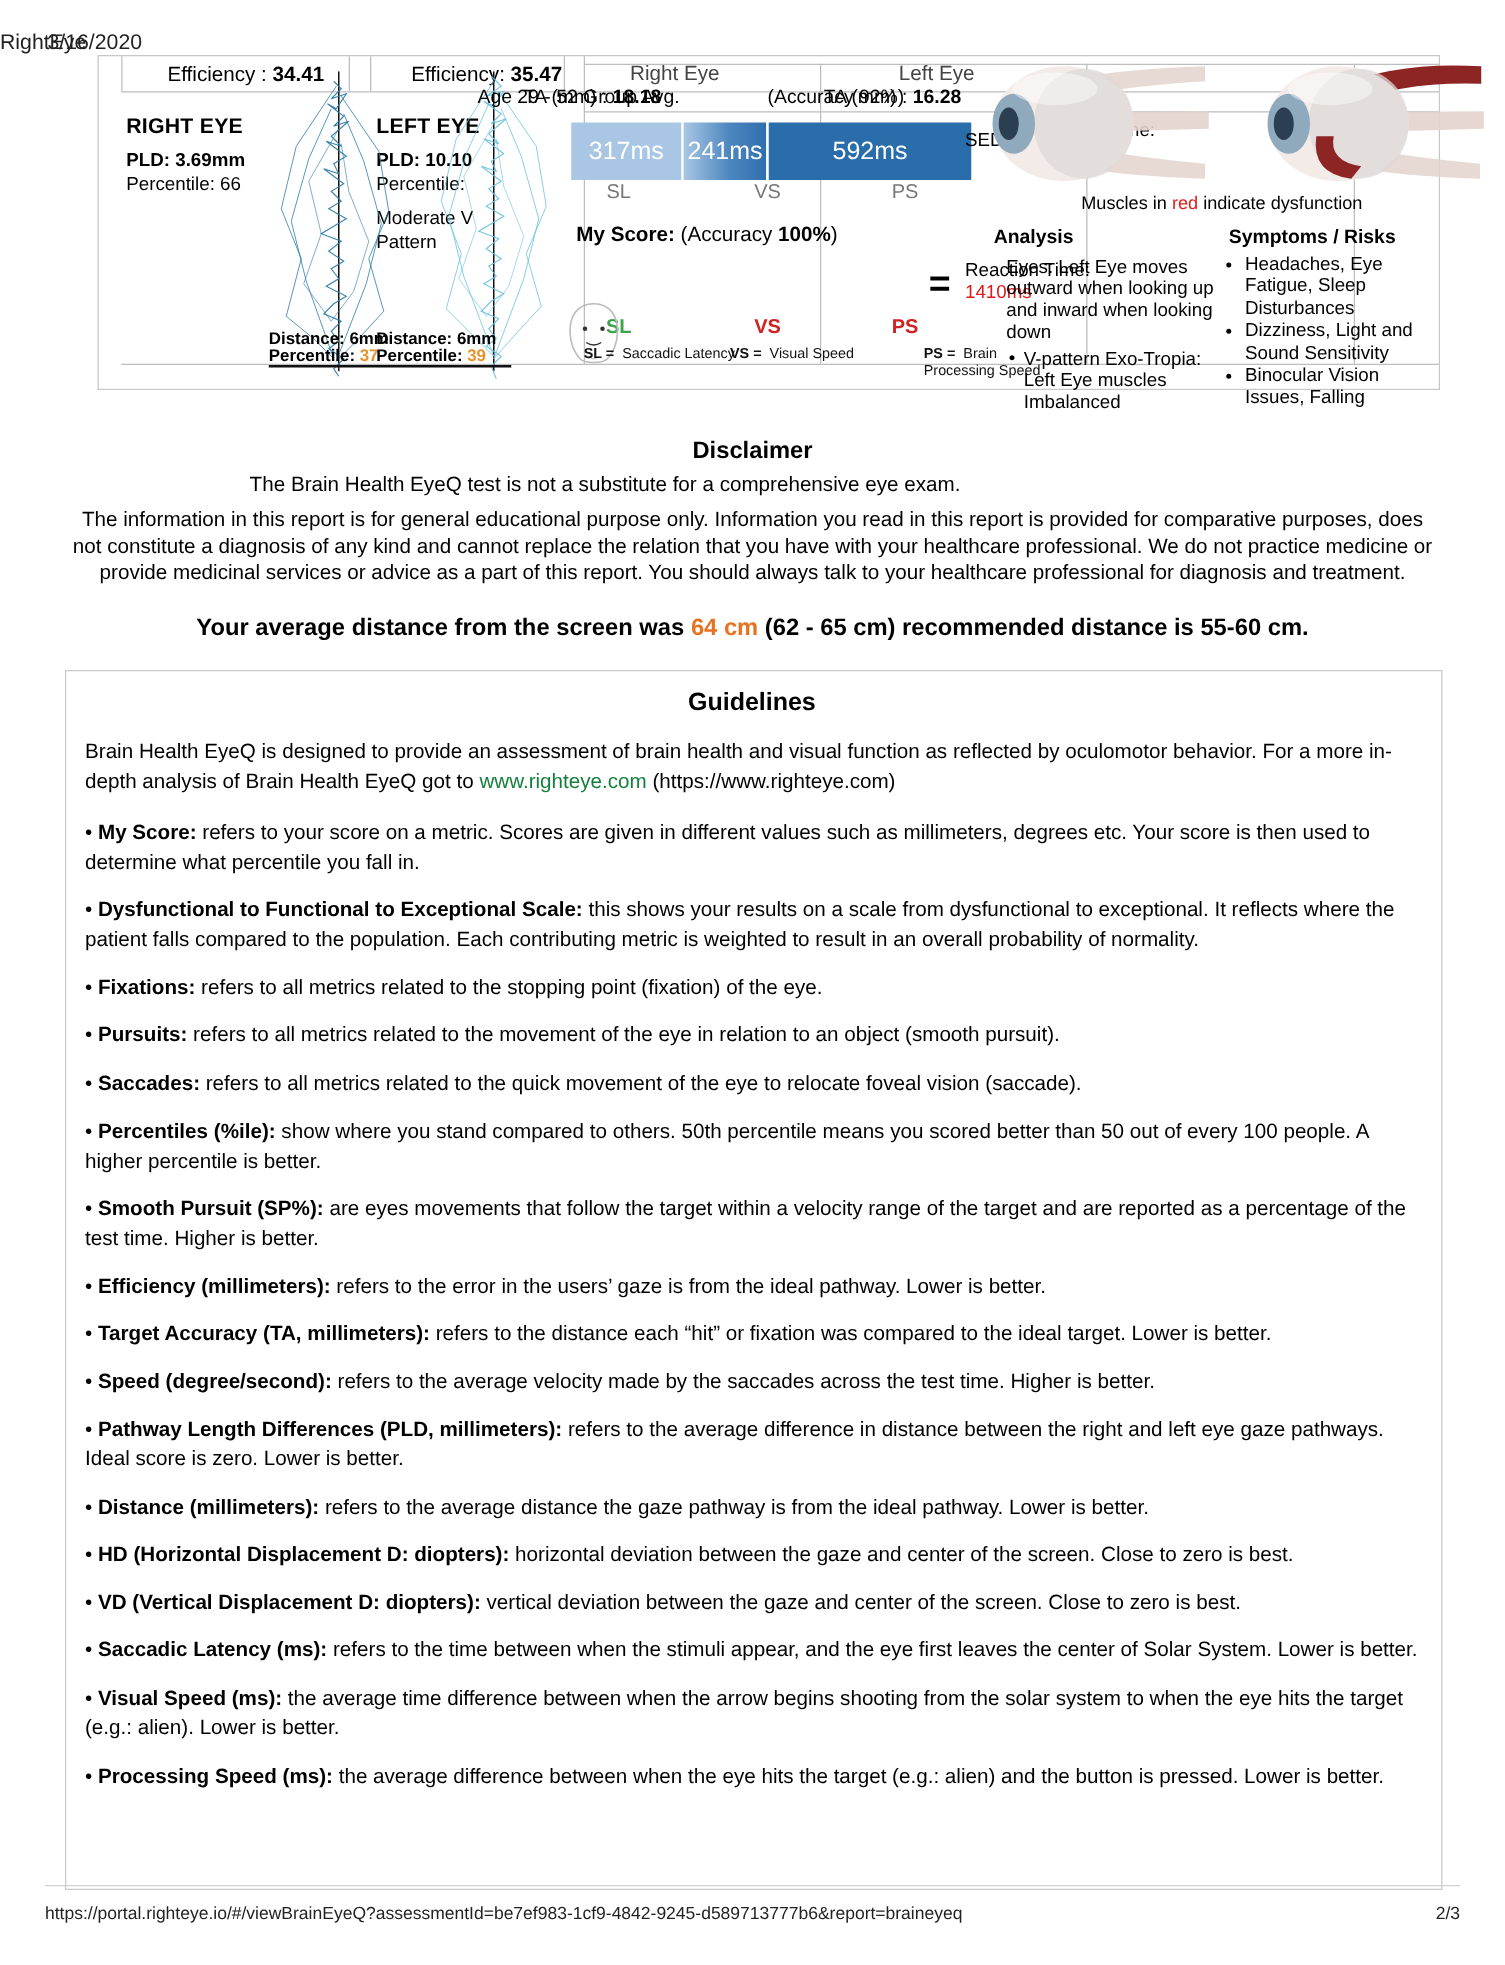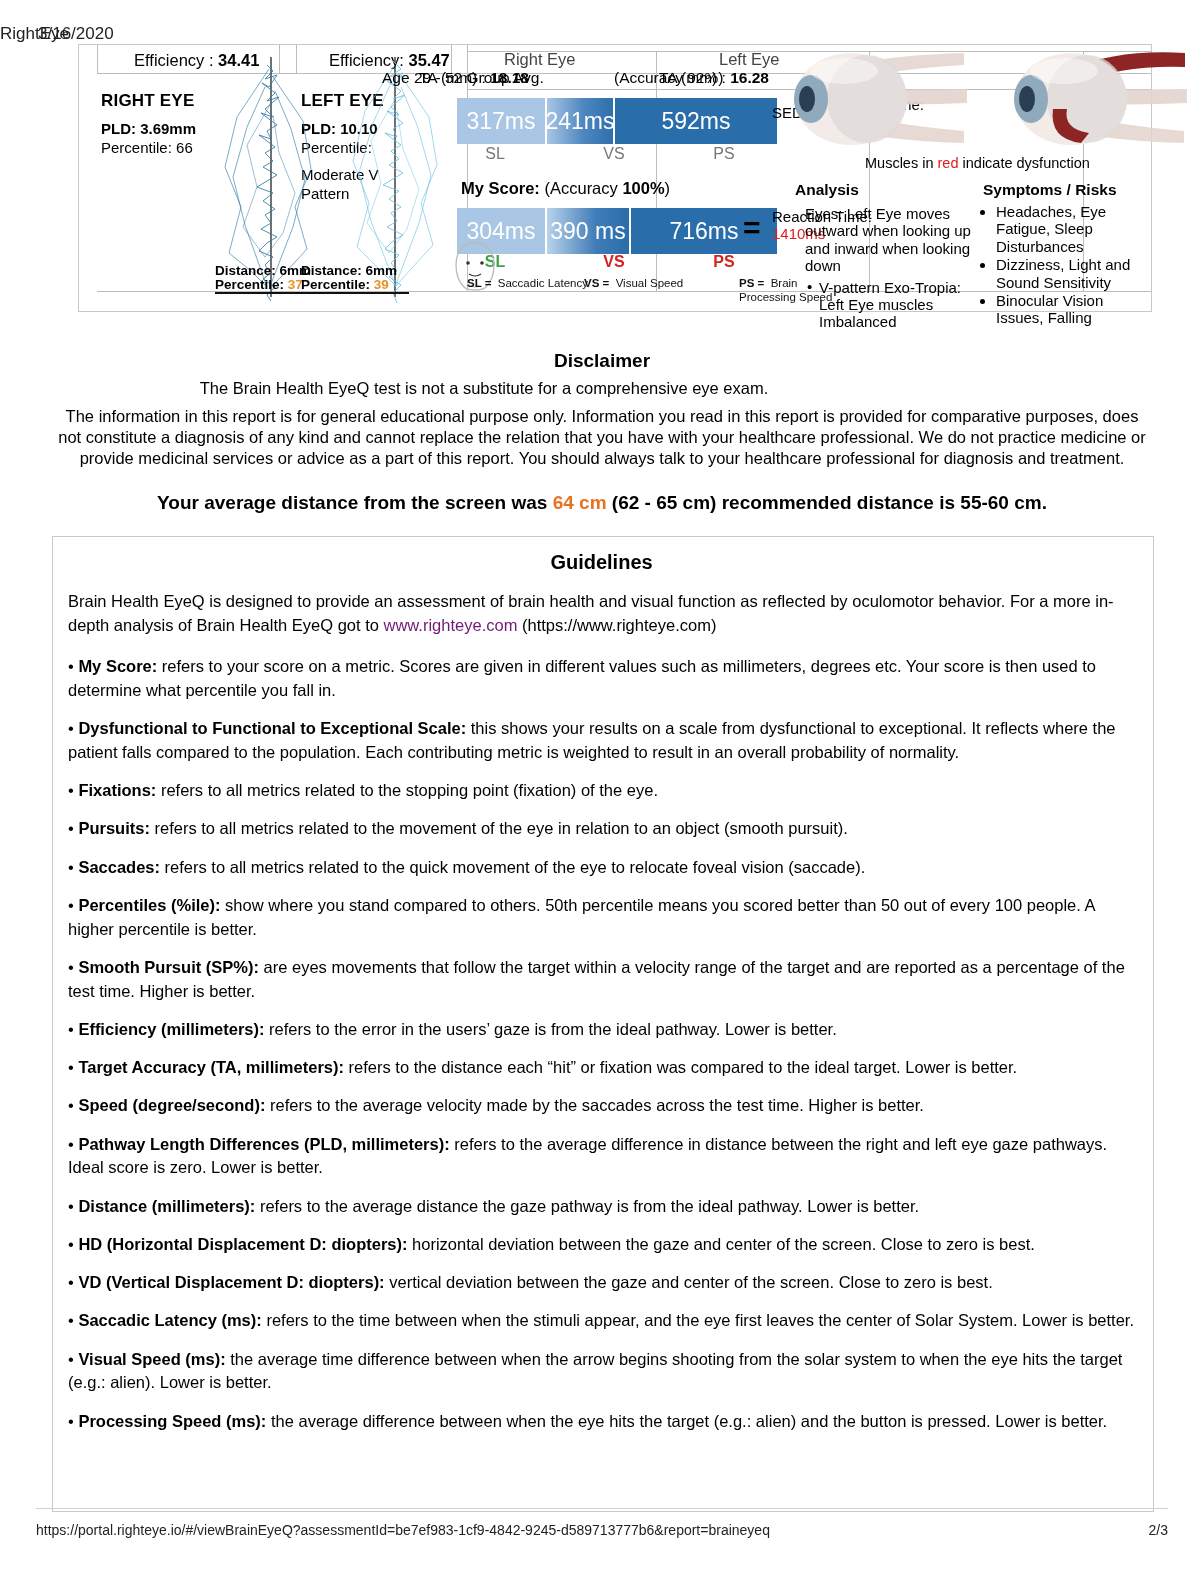--- a/index.html
+++ b/index.html
@@ -41,21 +41,21 @@
 
   .scan-svg{position:absolute;}
 
   .dist-block{position:absolute;font-size:13.5px;font-weight:bold;white-space:nowrap;}
   .dist-rule{position:absolute;height:2px;background:#111;}
 
   
   .grp-label{position:absolute;font-size:15.5px;white-space:nowrap;}
   .grp-label b{font-weight:bold;}
   .bar-row{position:absolute;display:flex;height:46px;}
-  .seg{display:flex;align-items:center;justify-content:center;color:#fff;font-size:23px;border-right:2px solid #fff;box-sizing:border-box;}
+  .seg{display:flex;align-items:center;justify-content:center;color:#fff;font-size:20px;border-right:2px solid #fff;box-sizing:border-box;}
   .seg:last-child{border-right:none;}
   .s1{background:#a9c6e4;}
   .s2{background:linear-gradient(90deg,#a9c6e4 0%,#4d87bf 55%,#2f6fad 100%);}
   .s3{background:#2a6dab;}
   .s2b{background:linear-gradient(90deg,#b9d2ea 0%,#3f7cb7 60%,#2a6dab 100%);}
 
   .tick{position:absolute;font-size:16px;color:#777;text-align:center;}
   .tick.red{color:#d32020;font-weight:bold;}
   .tick.green{color:#3fa34d;font-weight:bold;}
 
@@ -86,21 +86,21 @@
   .disc-title{position:absolute;left:0;top:350px;width:1204px;text-align:center;font-size:19px;font-weight:bold;}
   .disc-sub{position:absolute;left:0;top:379px;width:968px;text-align:center;font-size:16.5px;}
   .disc-body{position:absolute;left:52px;top:406px;width:1100px;text-align:center;font-size:16.5px;line-height:1.27;}
   .dist-stmt{position:absolute;left:0;top:492px;width:1204px;text-align:center;font-size:19px;font-weight:bold;}
   .dist-stmt .org{color:#e8721f;}
 
   
   .guide-box{position:absolute;left:52px;top:536px;width:1102px;height:976px;border:1px solid #c9c9c9;background:#fff;box-sizing:border-box;}
   .guide-title{position:absolute;left:0;top:551px;width:1203px;text-align:center;font-size:20px;font-weight:bold;}
   .guide-intro{position:absolute;left:68px;top:590px;width:1070px;font-size:16.5px;line-height:1.44;}
-  .guide-intro .lnk{color:#701a75;}
+  .guide-intro .lnk{color:#15803d;}
   .glist{position:absolute;left:68px;top:655px;width:1072px;font-size:16.5px;line-height:1.44;}
   .gitem{margin-bottom:14.5px;}
   .gitem b{font-weight:bold;}
 
   
   .foot-line{position:absolute;left:36px;top:1508px;width:1132px;height:1px;background:#d0d0d0;}
   .foot-url{position:absolute;left:36px;top:1522px;font-size:14px;color:#222;}
   .foot-pg{position:absolute;right:36px;top:1522px;font-size:14px;color:#222;}
 </style>
 </head>
@@ -209,25 +209,20 @@
       </div>
       <div class="rt-label" style="left:745px;top:52px;">
         <span>Reaction Time:</span><br>
         <b>1152ms</b>
       </div>
 
       <div class="myscore" style="left:382px;top:134px;">
         <b>My Score: </b><span>(Accuracy </span><b>100%</b><span>)</span>
       </div>
 
-      <div class="bar-row" style="left:378px;top:163px;width:320px;">
-        <div class="seg s1" style="width:90px;">304ms</div>
-        <div class="seg s2b" style="width:84px;">390 ms</div>
-        <div class="seg s3" style="width:146px;">716ms</div>
-      </div>
       <div class="tick green" style="left:386px;top:208px;width:60px;">SL</div>
       <div class="tick red" style="left:505px;top:208px;width:60px;">VS</div>
       <div class="tick red" style="left:615px;top:208px;width:60px;">PS</div>
 
       <svg class="scan-svg" style="left:368px;top:196px;" width="56" height="52" viewBox="0 0 56 52">
         <path d="M28 2 C14 2 9 13 9 24 C9 34 13 42 17 46 C21 50 35 50 39 46 C43 42 47 34 47 24 C47 13 42 2 28 2 Z" fill="none" stroke="#bbb" stroke-width="1.3"></path>
         <circle cx="21" cy="22" r="1.8" fill="#333"></circle>
         <circle cx="35" cy="22" r="1.8" fill="#333"></circle>
         <path d="M22 33 Q28 37 34 33" fill="none" stroke="#333" stroke-width="1.2"></path>
         <path d="M24 44 Q28 48 32 44" fill="none" stroke="#ccc" stroke-width="1.2"></path>

